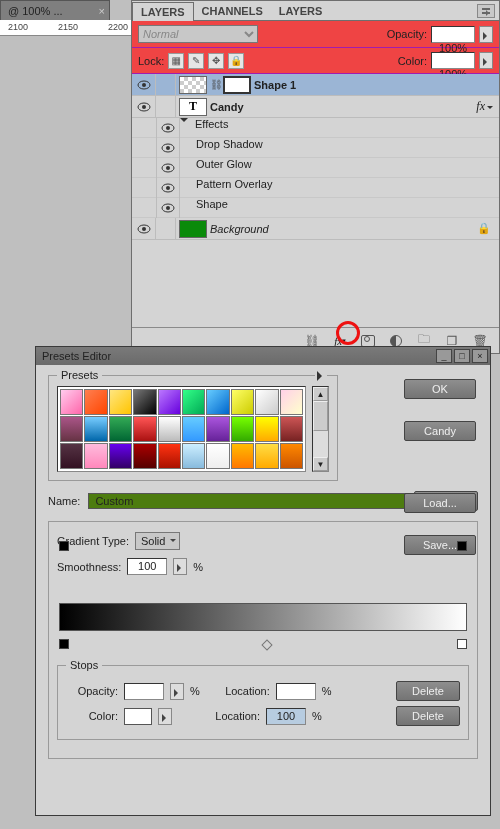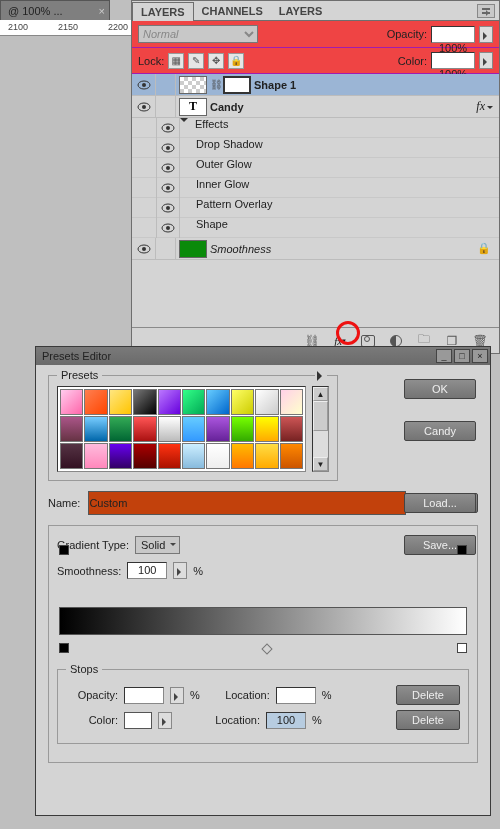--- a/index.html
+++ b/index.html
@@ -57,21 +57,21 @@
 .swgrid{flex:1;border:1px inset #888;background:#fff;padding:2px;display:grid;grid-template-columns:repeat(10,1fr);gap:1px}
 .sw{height:26px;border:1px solid #777}
 .scrollbar{width:17px;background:#ddd;border:1px inset #888;position:relative}
 .scrollbar .up,.scrollbar .down{height:14px;background:#ccc;border:1px outset #eee;display:flex;align-items:center;justify-content:center;font-size:8px}
 .scrollbar .down{position:absolute;bottom:0;left:0;right:0}
 .scrollbar .thumbv{position:absolute;top:14px;left:0;right:0;height:30px;background:#ccc;border:1px outset #eee}
 .rightbtns{position:absolute;right:14px;top:14px;width:72px;display:flex;flex-direction:column;gap:22px}
 .btn{height:20px;background:linear-gradient(#8e8e8e,#747474);border:1px solid #444;color:#eee;display:flex;align-items:center;justify-content:center;border-radius:2px}
 .btn.w{width:64px}
 .namerow{display:flex;align-items:center;gap:8px;margin:6px 0 10px}
-.namein{flex:1;height:24px;background:#c2410c;border:1px solid #555;color:#eee;display:flex;align-items:center}
+.namein{flex:1;height:16px;background:#4d7c0f;border:1px solid #555;color:#eee;padding-left:6px;display:flex;align-items:center}
 .gtype{display:flex;align-items:center;gap:6px;margin-bottom:8px}
 .combo{height:18px;background:#c8c8c8;border:1px solid #777;padding:0 14px 0 5px;position:relative;display:flex;align-items:center}
 .combo::after{content:"";position:absolute;right:3px;top:6px;border:3px solid transparent;border-top-color:#444}
 .gradbar{height:28px;border:1px solid #555;background:linear-gradient(90deg,#000,#fff);margin:8px 2px}
 .stopmarks{position:relative;height:12px;margin:0 2px}
 .stopm{position:absolute;width:10px;height:10px;border:1px solid #444;background:#fff}
 .stopm.top{top:-42px}
 .stopm.dia{width:8px;height:8px;transform:rotate(45deg);background:#d4d4d4;border:1px solid #777}
 .stopsrow{display:flex;align-items:center;gap:6px;margin:5px 0}
 .lbl{min-width:52px;text-align:right}
@@ -176,53 +176,43 @@
           <span class="sublabel">Outer Glow</span>
         </div>
         <div class="effrow">
           <div class="subeye">
             <svg width="14" height="10" viewBox="0 0 14 10">
               <ellipse cx="7" cy="5" rx="6" ry="4" fill="none" stroke="#333"></ellipse>
               <circle cx="7" cy="5" r="2" fill="#333"></circle>
             </svg>
           </div>
           <span style="width:14px"></span>
-          <span class="sublabel">Inner Glow</span>
+          <span class="sublabel">Pattern Overlay</span>
         </div>
         <div class="effrow">
           <div class="subeye">
             <svg width="14" height="10" viewBox="0 0 14 10">
               <ellipse cx="7" cy="5" rx="6" ry="4" fill="none" stroke="#333"></ellipse>
               <circle cx="7" cy="5" r="2" fill="#333"></circle>
             </svg>
           </div>
           <span style="width:14px"></span>
-          <span class="sublabel">Pattern Overlay</span>
-        </div>
-        <div class="effrow">
-          <div class="subeye">
-            <svg width="14" height="10" viewBox="0 0 14 10">
-              <ellipse cx="7" cy="5" rx="6" ry="4" fill="none" stroke="#333"></ellipse>
-              <circle cx="7" cy="5" r="2" fill="#333"></circle>
-            </svg>
-          </div>
-          <span style="width:14px"></span>
           <span class="sublabel">Shape</span>
         </div>
       </div>
     <div class="lrow">
       <div class="eye">
           <svg viewBox="0 0 14 10">
             <ellipse cx="7" cy="5" rx="6" ry="4" fill="none" stroke="#333"></ellipse>
             <circle cx="7" cy="5" r="2" fill="#333"></circle>
           </svg>
         </div>
       <div class="linkcol"></div>
       <div class="thumb green"></div>
-      <span class="lname it">Smoothness</span>
+      <span class="lname it">Background</span>
       <span class="locki">🔒</span>
     </div>
   </div>
 
   <div class="pfoot">
     <div class="ficon">⛓</div>
     <div class="ficon">
         <i style="font-family:Georgia">fx</i>
         <sub style="font-size:7px">▾</sub>
       </div>

